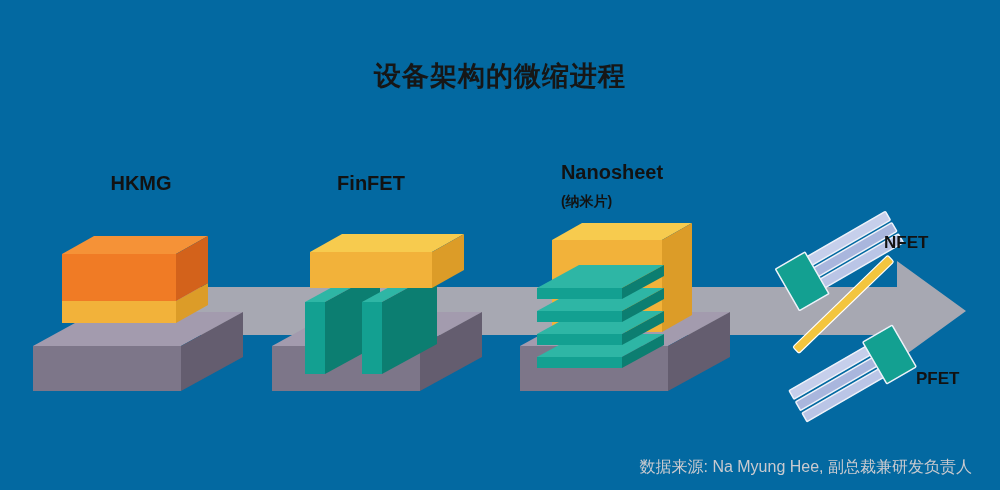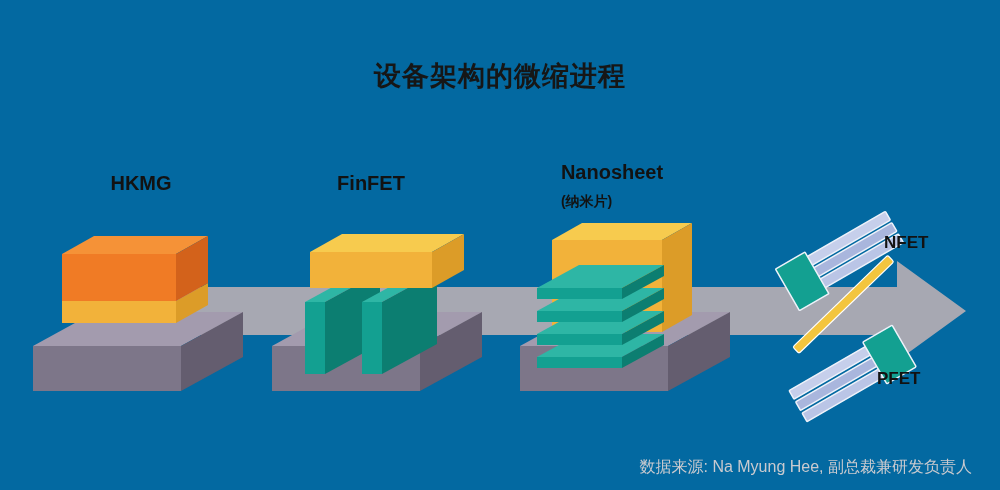--- a/index.html
+++ b/index.html
@@ -110,17 +110,17 @@
           <rect x="814" y="264" width="116" height="10" rx="1" fill="#bac5e6" stroke="#eef2fa" stroke-width="1.5"></rect>
           <rect x="806" y="233" width="34" height="48" rx="1" fill="#13a091" stroke="#eef2fa" stroke-width="1.5"></rect>
         </g>
       </g>
 
       <rect x="777" y="300" width="132" height="9" rx="2" fill="#f3c53e" stroke="#ffffff" stroke-width="1.2" transform="rotate(-44 843 304)"></rect>
     </g>
   </svg>
 
   <div class="dev-label" style="left:884px;top:233px">NFET</div>
-  <div class="dev-label" style="left:877px;top:369px">PFET</div>
+  <div class="dev-label" style="left:916px;top:369px">PFET</div>
 
   <div class="source">数据来源: Na Myung Hee, 副总裁兼研发负责人</div>
 
 </div>
 
 </body></html>

